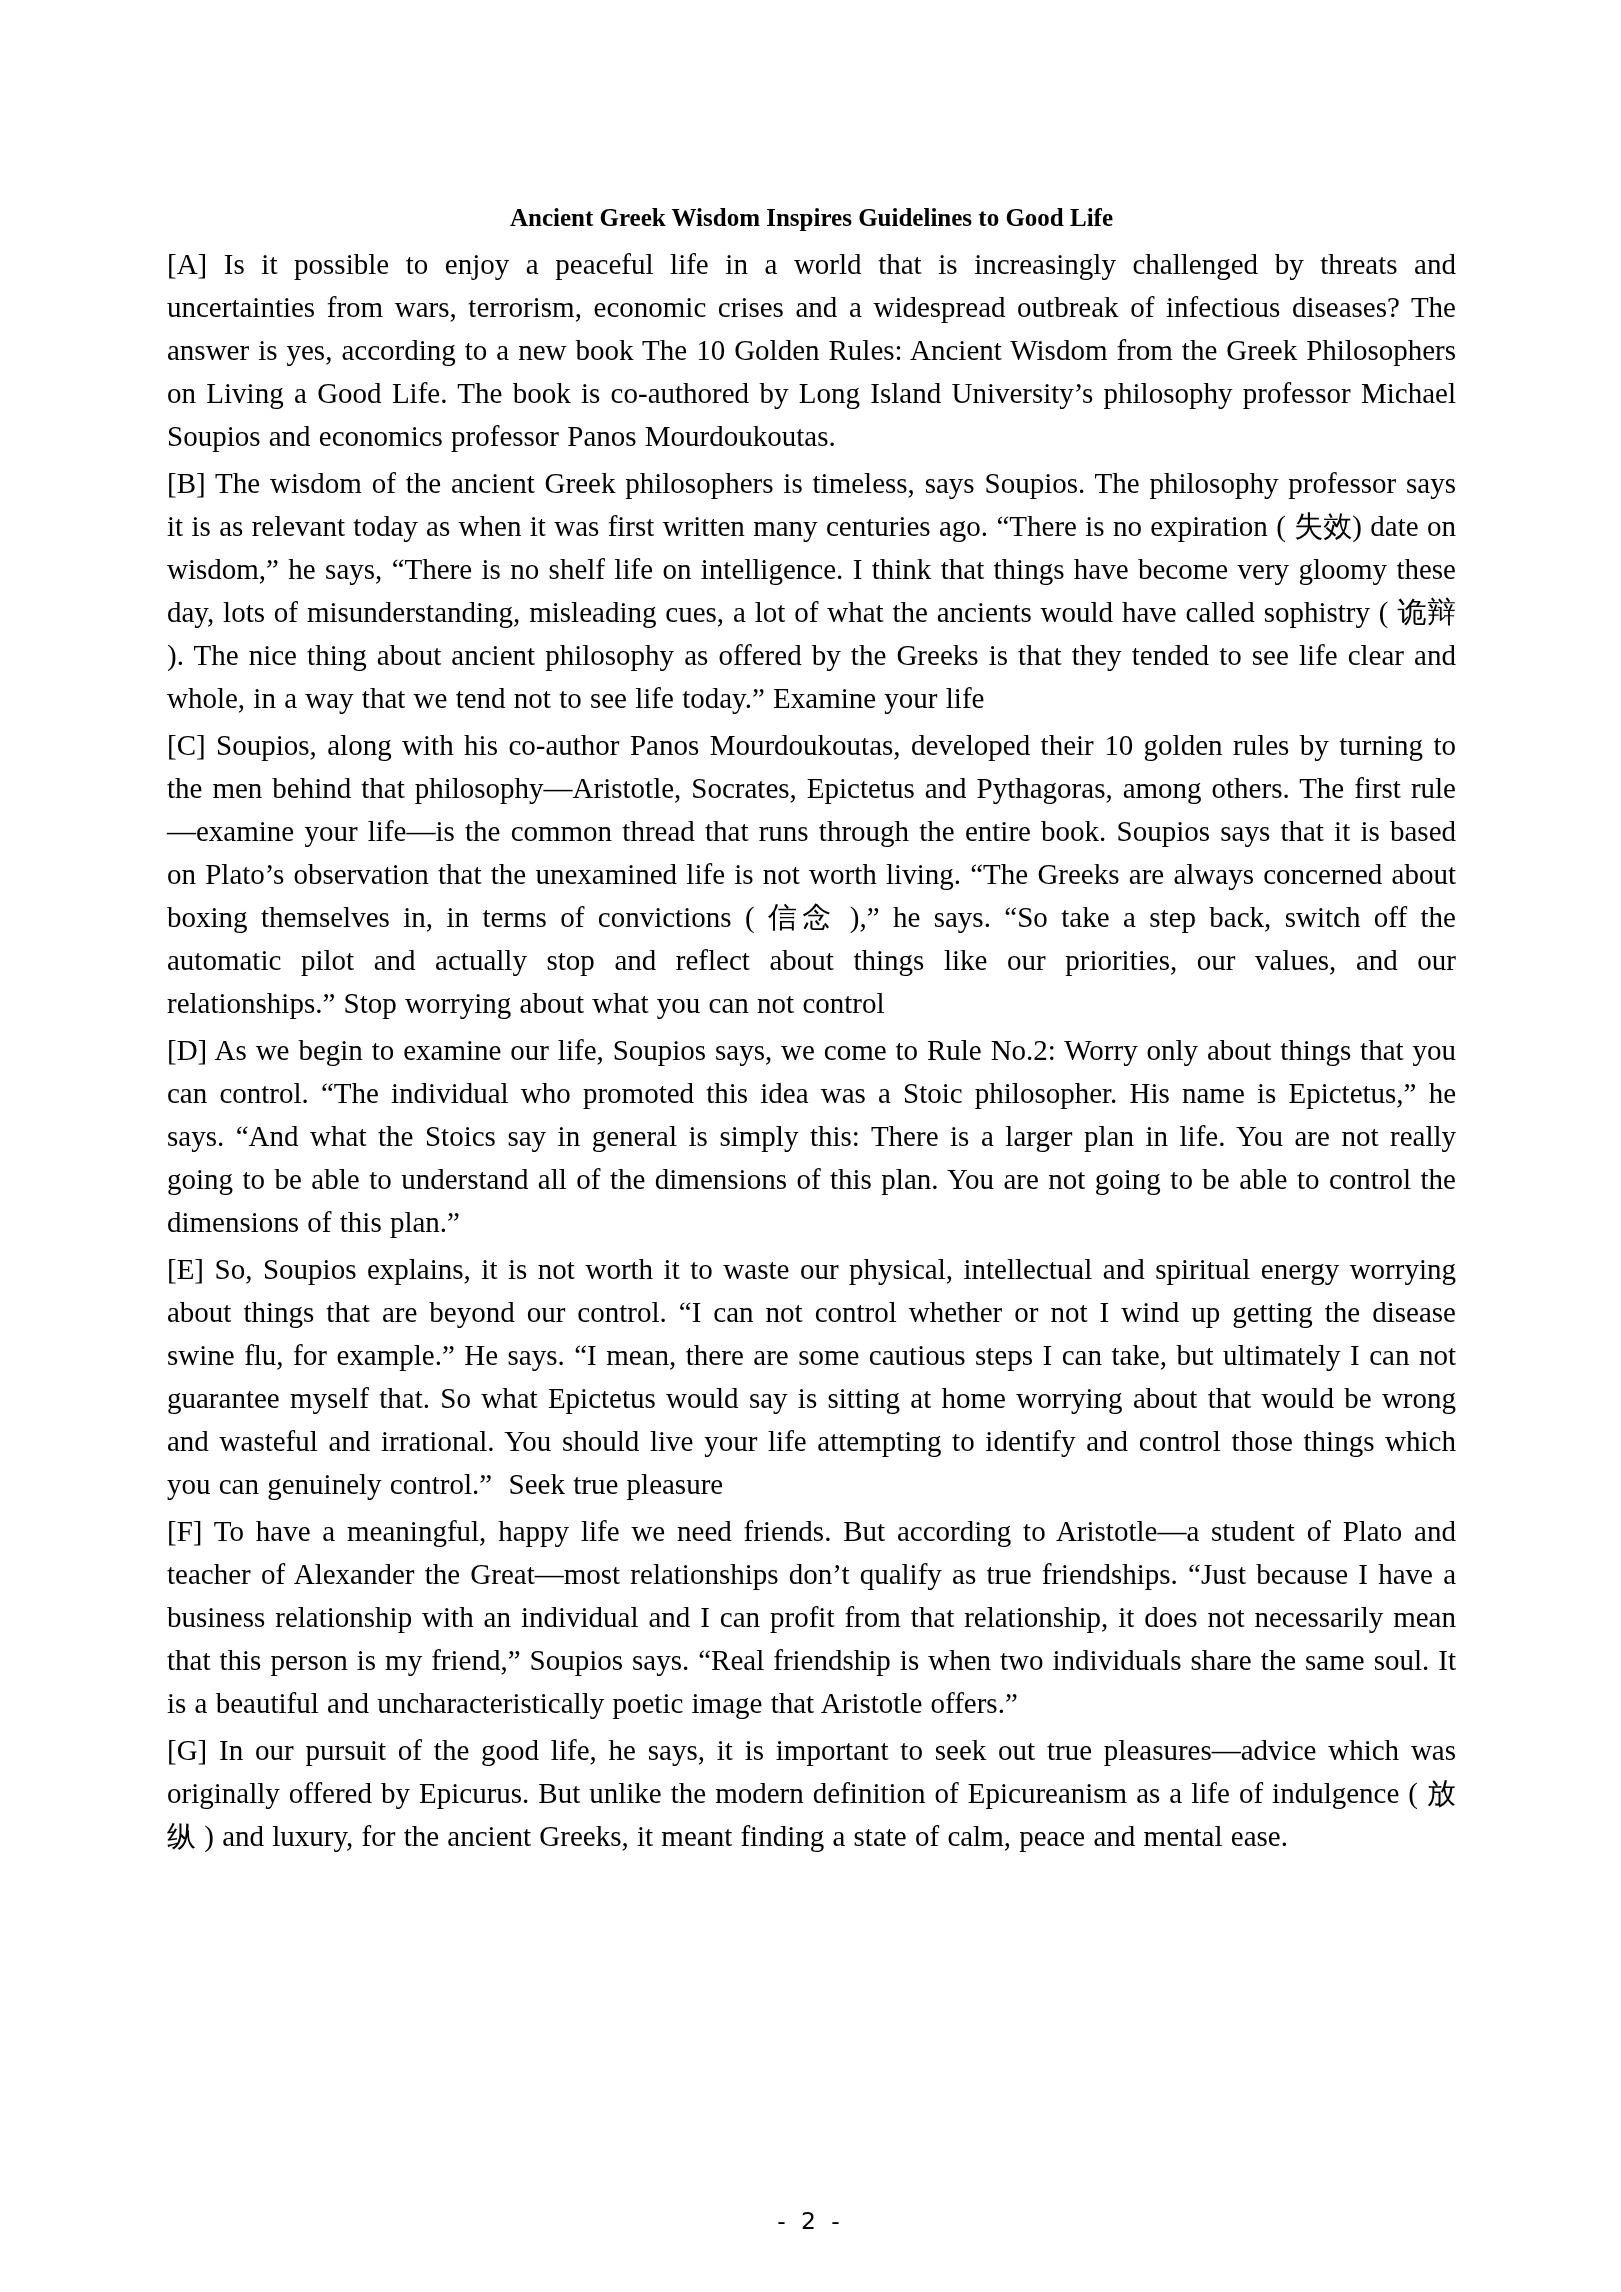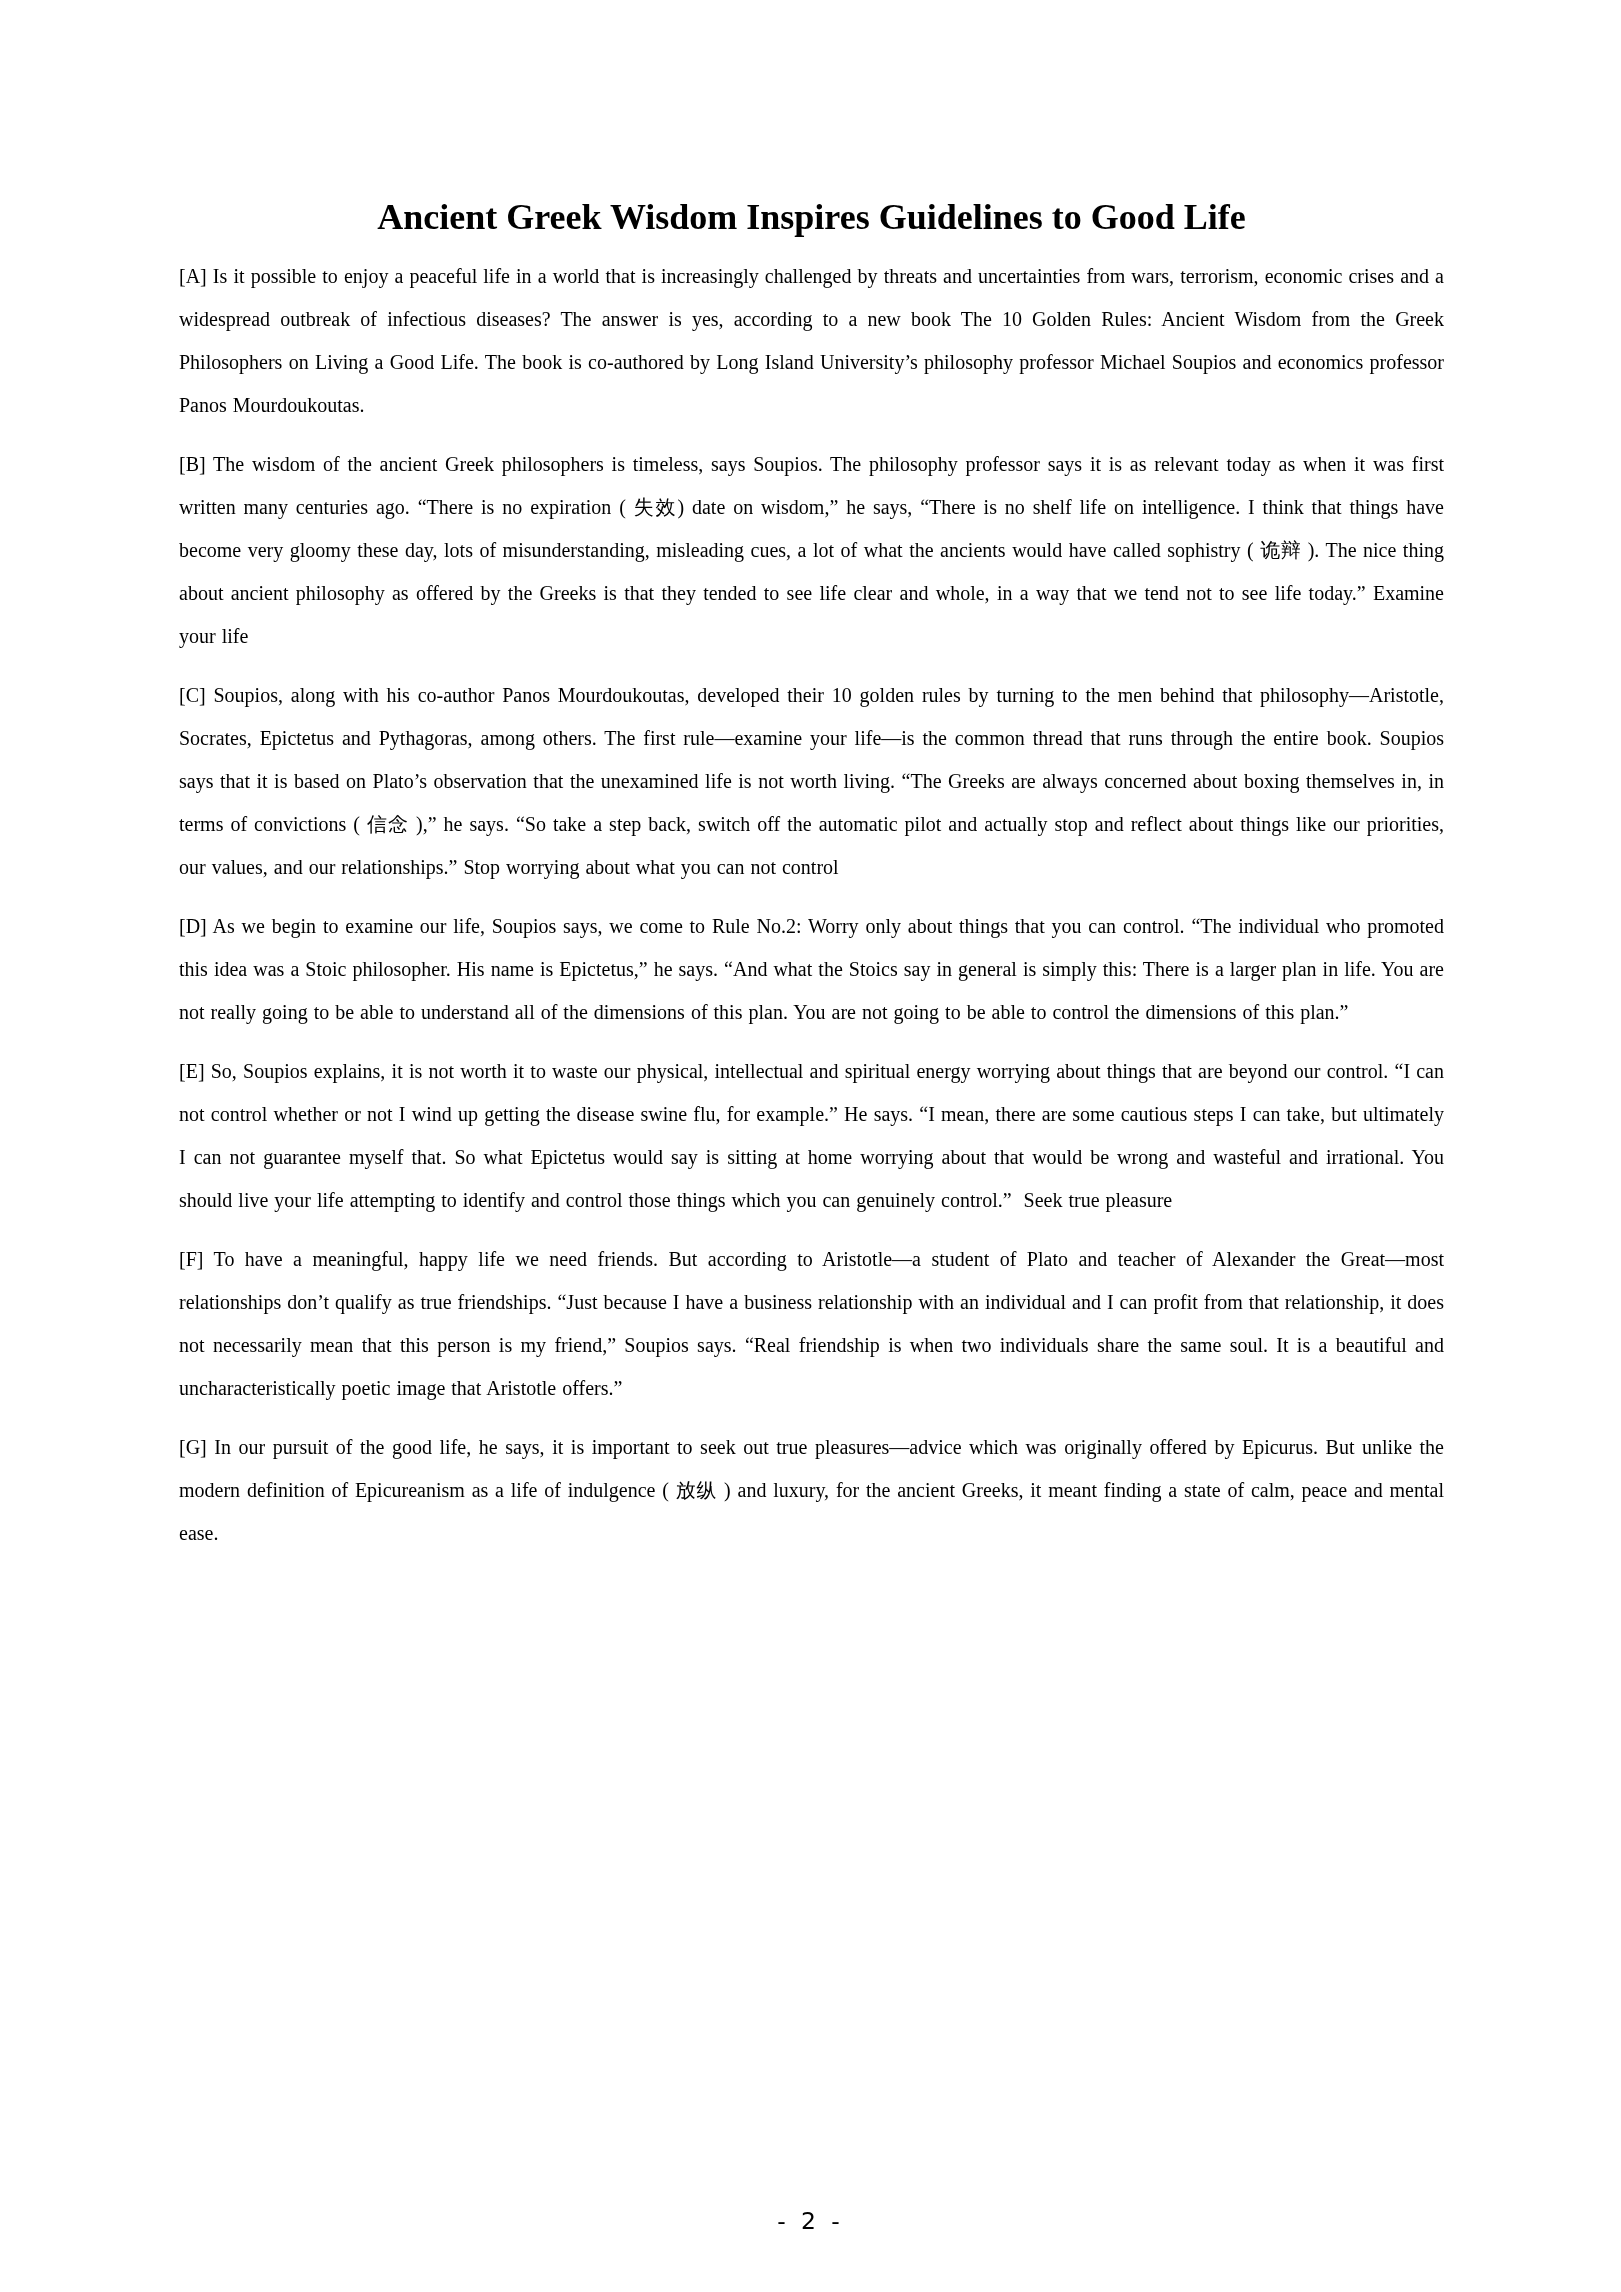--- a/index.html
+++ b/index.html
@@ -17,29 +17,29 @@
     overflow: hidden;
   }
   .content {
     position: absolute;
     left: 163px;
     top: 196px;
     width: 1297px;
   }
   .doc-title {
     margin: 0;
-    font-size: 36px;
+    font-size: 25px;
     font-weight: 700;
     line-height: 43px;
     text-align: center;
     font-family: "Liberation Serif", "DejaVu Serif", serif;
   }
   .para {
-    margin: 16px;
-    font-size: 20px;
+    margin: 4px;
+    font-size: 29px;
     line-height: 43px;
     text-align: justify;
     text-justify: inter-word;
     word-spacing: 1px;
   }
   .page-footer {
     position: absolute;
     top: 2207px;
     left: 0;
     width: 100%;

